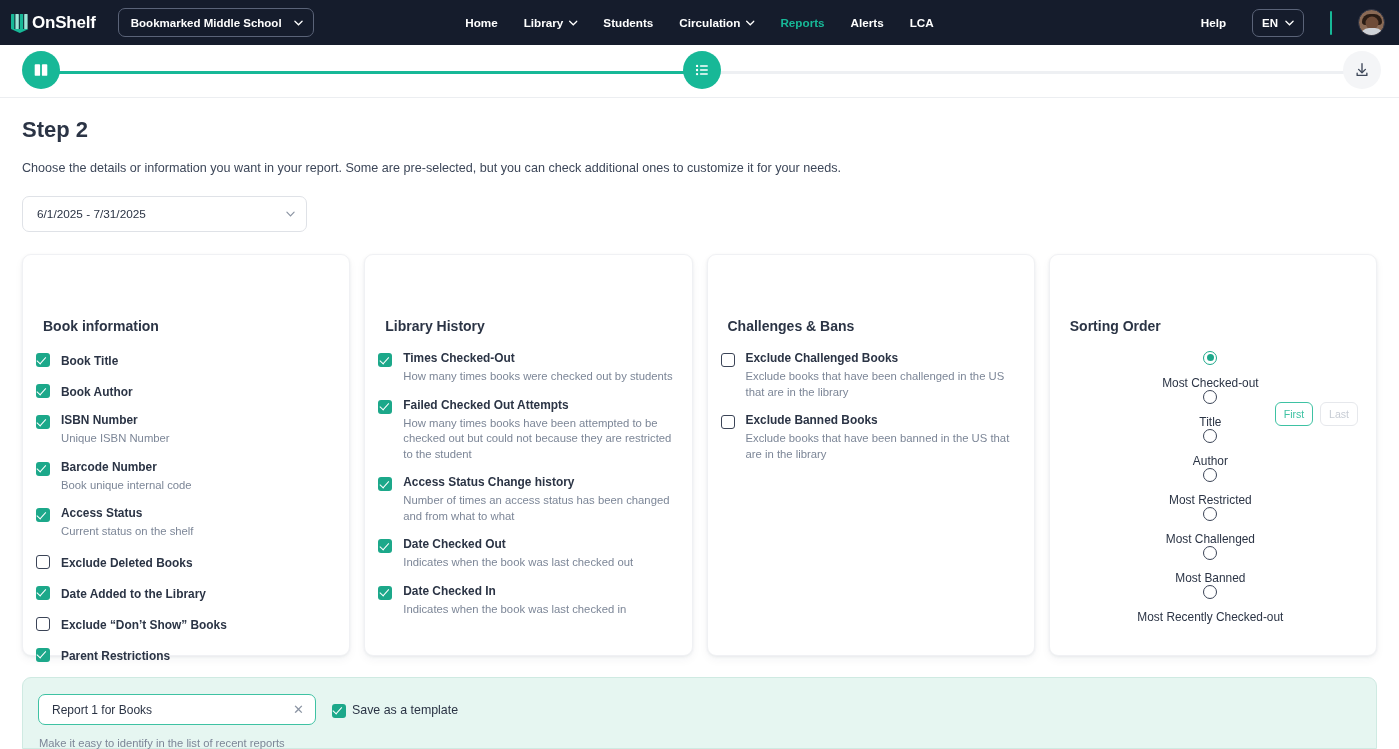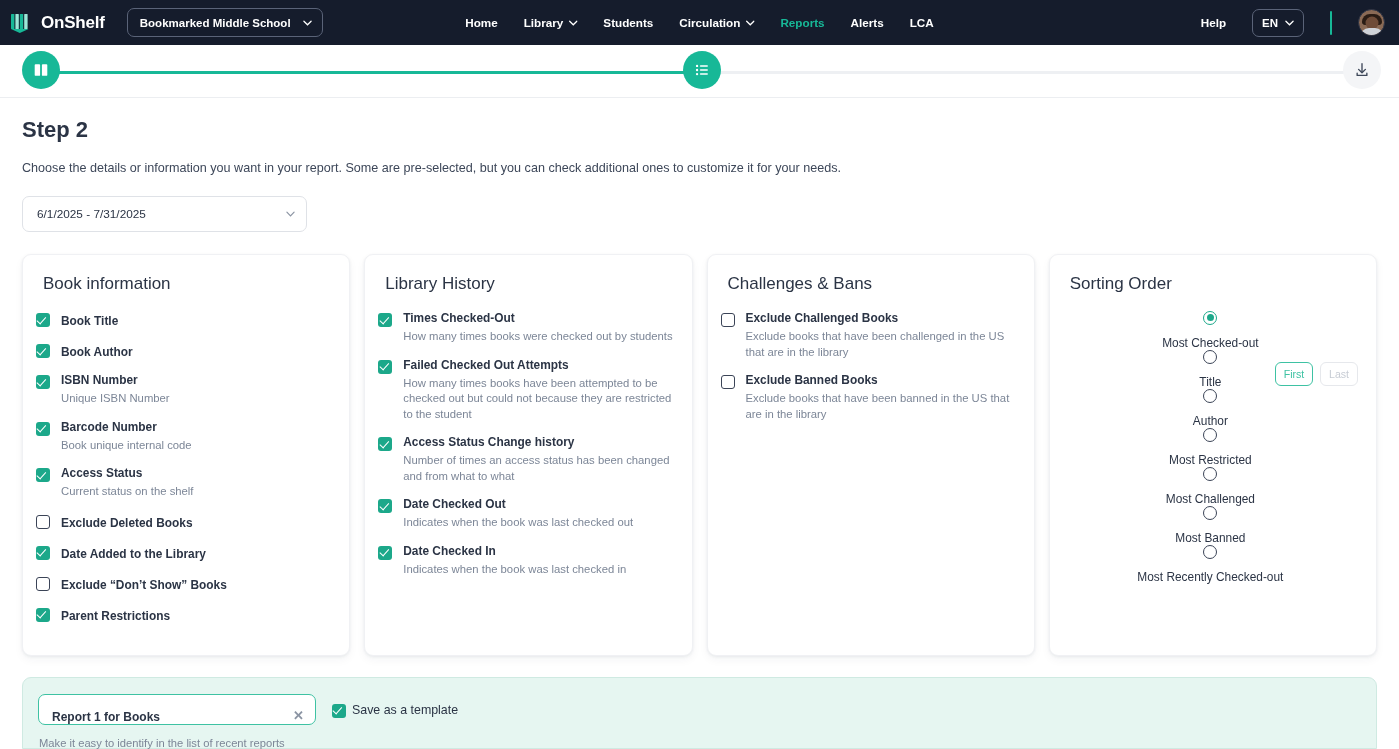--- a/index.html
+++ b/index.html
@@ -14,21 +14,21 @@
 
   
   .topnav {
     height: 45px;
     background: #151C2C;
     display: flex;
     align-items: center;
     position: relative;
     padding: 0 14px 0 10px;
   }
-  .brand { display: flex; align-items: center; gap: 9px; flex: 0 0 auto; }
+  .brand { display: flex; align-items: center; flex: 0 0 auto; }
   .logo-mark { width: 22px; height: 22px; display: block; }
   .brand-name {
     color: #ffffff;
     font-size: 17px;
     font-weight: 700;
     letter-spacing: -0.2px;
   }
   .school-select {
     margin-left: 22px;
     height: 29px;
@@ -170,23 +170,24 @@
     background: #ffffff;
     border: 1px solid #f0f1f4;
     border-radius: 9px;
     box-shadow: 0 1px 3px rgba(30,40,60,0.07), 0 4px 10px rgba(30,40,60,0.045);
     padding: 19px 18px 18px 13px;
     height: 402px;
     flex: 1 1 0;
     min-width: 0;
   }
   .card-title {
-    font-size: 17px; font-weight: 400; color: #2b3445;
+    font-size: 14px; font-weight: 700; color: #2b3445;
     margin-left: 7px;
     margin-bottom: 17px;
+    margin-top: 44px;
   }
 
   
   .opt {
     display: flex;
     gap: 11px;
     margin-bottom: 13px;
     cursor: pointer;
   }
   .opt:last-child { margin-bottom: 0; }
@@ -271,23 +272,22 @@
     border: 1px solid #cfeae2;
     border-radius: 9px 9px 0 0;
     padding: 16px 0 0 15px;
   }
   .bb-row { display: flex; align-items: center; gap: 16px; }
   .name-input {
     width: 278px; height: 31px;
     background: #ffffff;
     border: 1.4px solid #3ec2a3;
     border-radius: 7px;
-    display: flex; align-items: flex-end;
+    display: flex; align-items: center;
     padding: 0 9px 0 13px;
-    font-weight: bold;
   }
   .name-input .value { font-size: 12px; color: #2b3445; flex: 1; }
   .clear-x {
     font-size: 13px; color: #8b94a3; cursor: pointer;
     line-height: 1; padding: 2px 2px;
   }
   .tmpl { display: flex; align-items: center; gap: 6px; cursor: pointer; }
   .tmpl .label { font-size: 12.4px; color: #2b3445; }
   .bb-hint {
     font-size: 11.2px; color: #7c8697;

